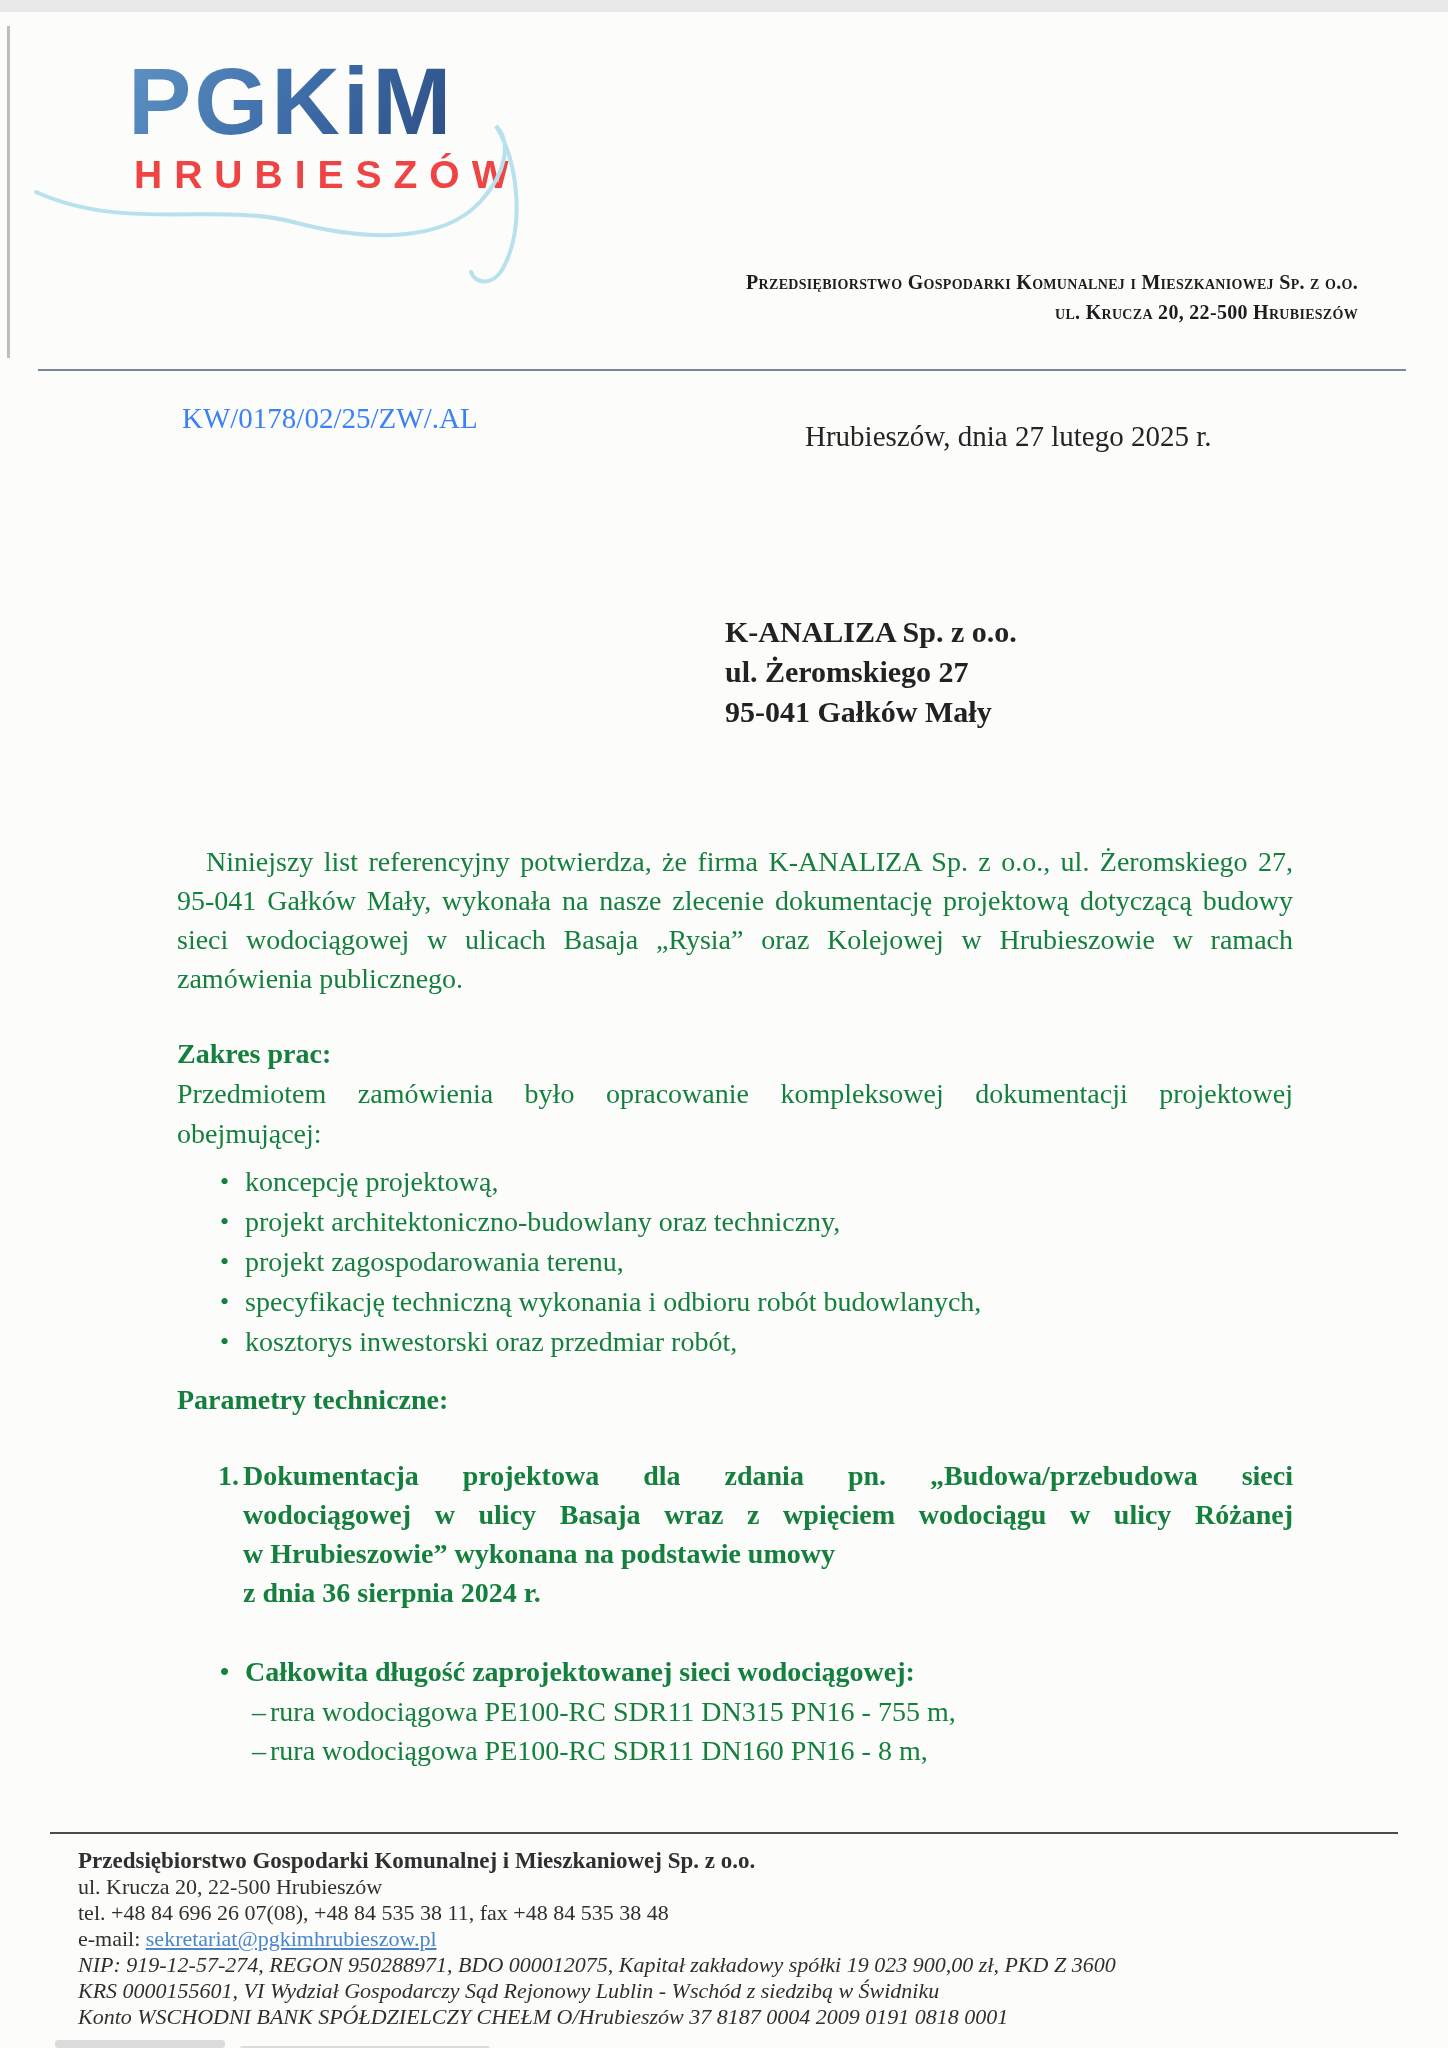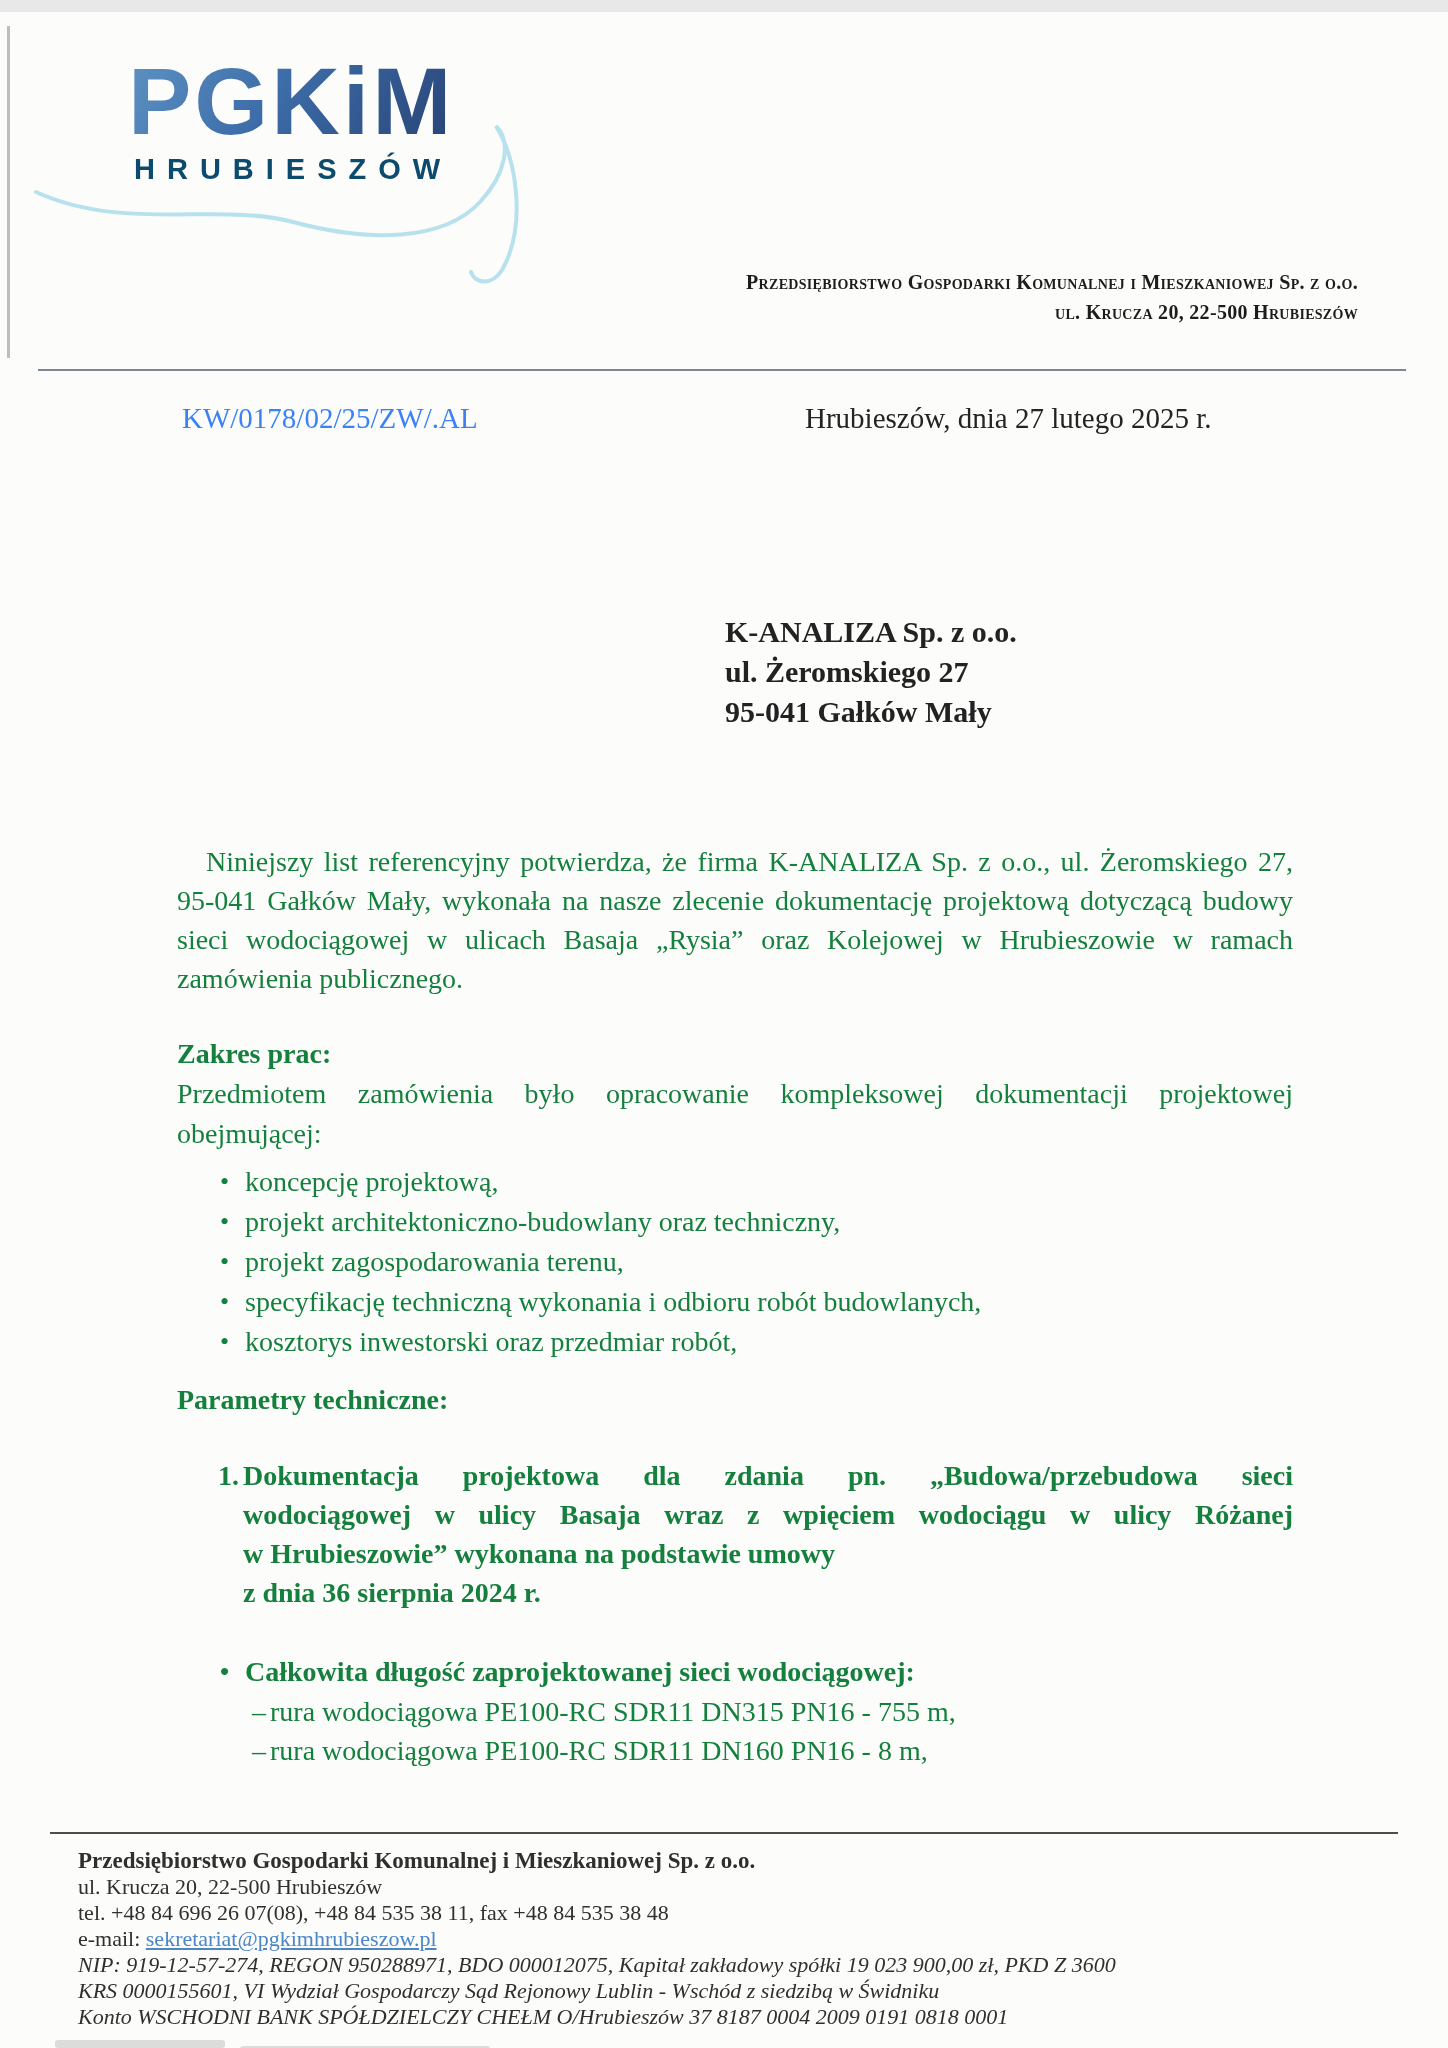--- a/index.html
+++ b/index.html
@@ -22,38 +22,38 @@
   
   .logo{position:absolute;left:128px;top:42px;}
   .logo-acronym{
     font-family:"Liberation Sans",sans-serif;
     font-weight:700;font-size:95px;line-height:95px;letter-spacing:3px;
     background:linear-gradient(125deg,#5e93c3 0%,#3d6ca8 45%,#274375 100%);
     -webkit-background-clip:text;background-clip:text;color:transparent;
   }
   .logo-city{
     font-family:"Liberation Sans",sans-serif;
-    font-weight:600;font-size:29px;letter-spacing:12px;
-    color:#0c4a6e;margin-top:4px;margin-left:6px;
+    font-weight:600;font-size:39px;letter-spacing:12px;
+    color:#ef4444;margin-top:4px;margin-left:6px;
   }
   .swoosh{position:absolute;left:28px;top:108px;}
 
   
   .letterhead{
     position:absolute;left:480px;top:255px;width:878px;
     text-align:right;font-weight:700;font-variant:small-caps;
     font-size:20px;line-height:30px;color:#1c1c1c;letter-spacing:.3px;
   }
   .rule{position:absolute;height:2px;background:#66707c;}
   .rule-top{left:38px;top:357px;width:1368px;background:#7a8794;}
   .rule-bottom{left:50px;top:1820px;width:1348px;background:#4c4c4c;}
 
   
   .refnum{position:absolute;left:182px;top:390px;font-size:29px;color:#3b82f6;}
-  .dateline{position:absolute;left:805px;top:390px;font-size:29px;color:#242424;}
+  .dateline{position:absolute;left:805px;top:408px;font-size:29px;color:#242424;}
 
   
   .recipient{position:absolute;left:725px;top:600px;font-weight:700;font-size:30px;line-height:40px;color:#222;}
 
   
   .main{position:absolute;left:177px;top:830px;width:1116px;font-size:28px;line-height:39px;color:#15803d;}
   .para-justify{text-align:justify;text-indent:29px;margin:0;}
   .sec-heading{font-weight:700;margin:36px 0 0 0;line-height:40px;}
   .sec-heading.tight{margin-top:18px;}
   .scope-intro{text-align:justify;margin:0;line-height:40px;}

